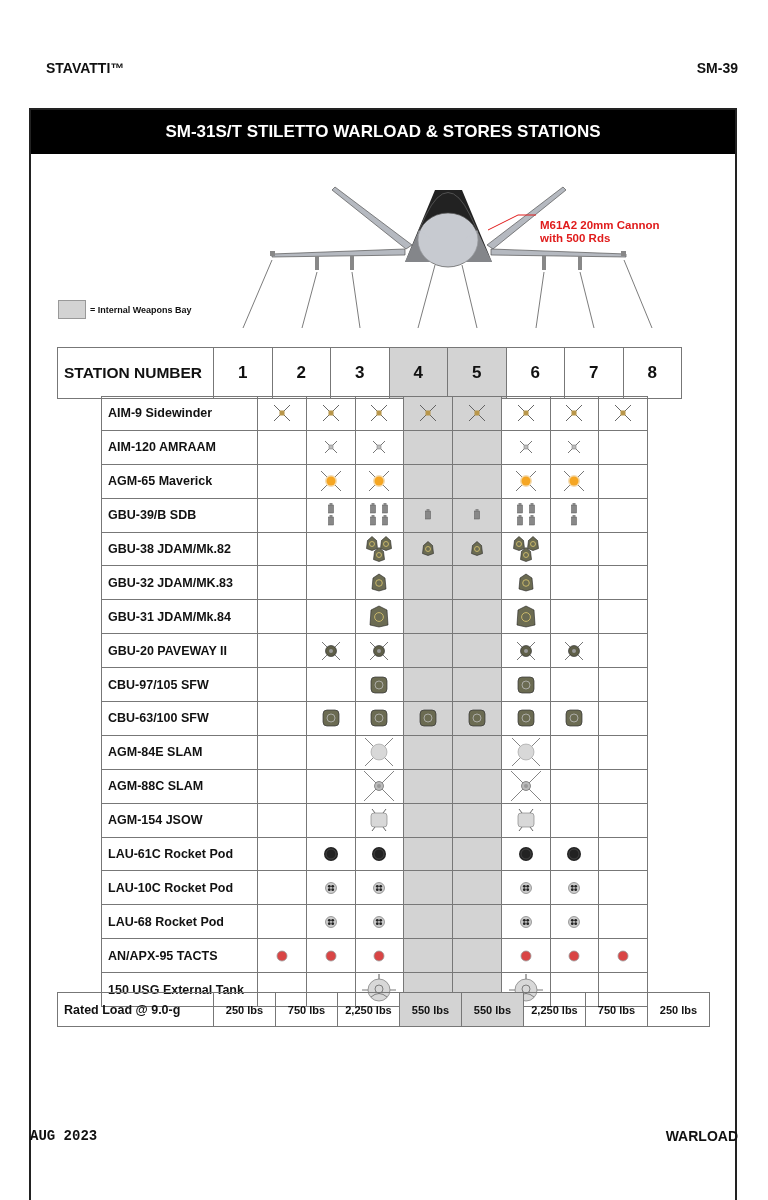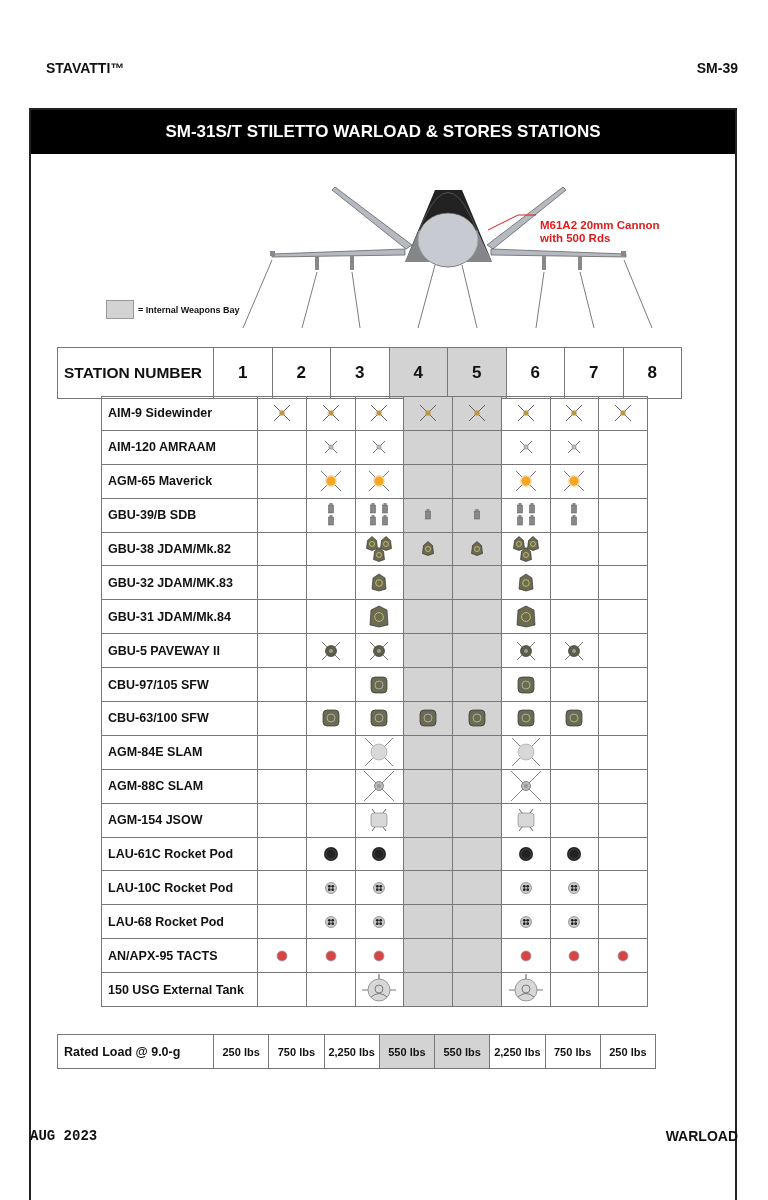--- a/index.html
+++ b/index.html
@@ -2,33 +2,33 @@
 <html><head>
 <meta charset="utf-8">
 <style>
   html,body{margin:0;padding:0;background:#fff;}
   body{width:768px;height:1200px;position:relative;font-family:"Liberation Sans",sans-serif;color:#111;overflow:hidden;}
   .hdr{position:absolute;font-weight:bold;font-size:14px;}
   #frame{position:absolute;left:29px;top:108px;width:708px;height:1150px;border:2px solid #222;box-sizing:border-box;}
   #titlebar{position:absolute;left:0;top:0;right:0;height:44px;background:#000;color:#fff;font-weight:bold;font-size:17px;text-align:center;line-height:44px;}
   #aircraft{position:absolute;left:0;top:0;}
   .cannon{position:absolute;left:540px;top:219px;color:#e01b1b;font-weight:bold;font-size:11.5px;line-height:13px;}
-  .legend{position:absolute;left:58px;top:300px;display:flex;align-items:center;font-size:9px;font-weight:bold;margin-left:48px;}
+  .legend{position:absolute;left:58px;top:300px;display:flex;align-items:center;font-size:9px;font-weight:bold;}
   .legend .swatch{width:26px;height:17px;background:#d3d3d3;border:1px solid #999;margin-right:4px;}
   table{border-collapse:collapse;position:absolute;left:57px;table-layout:fixed;}
   td{border:1px solid #777;text-align:center;padding:0;}
   td.lbl{text-align:left;padding-left:6px;font-weight:bold;}
   td.bay{background:#d3d3d3;}
   #stations{top:347px;width:625px;height:52px;border:1.5px solid #555;}
   #stations td{font-weight:bold;font-size:17px;height:32px;}
   #stations td.lbl{font-size:15.5px;}
   #weapons{top:396px;width:547px;border:1.5px solid #555;margin-left:44px;}
   #weapons td{height:32.9px;}
   #weapons td.lbl{font-size:12.5px;}
-  #rated{top:1034px;width:599px;border:1.5px solid #555;}
+  #rated{top:992px;width:653px;border:1.5px solid #555;}
   #rated td{height:33px;font-weight:bold;font-size:11px;}
   #rated td.lbl{font-size:12.5px;}
   .ic{display:inline-block;vertical-align:middle;}
 </style>
 </head>
 <body>
 
 <div class="hdr" style="left:30px;top:60px;margin-left:16px;">STAVATTI™</div>
 <div class="hdr" style="right:30px;top:60px;">SM-39</div>
 
@@ -358,21 +358,21 @@
         <td class="bay"></td>
         <td class="bay"></td>
         <td><svg width="36" height="32" viewBox="-18 -16 36 32" class="ic">
             <polygon points="0,-11 8,-7 9,8 0,10 -9,8 -8,-7" fill="#6b6b52" stroke="#222" stroke-width="0.6"></polygon>
             <circle r="4.4" fill="none" stroke="#c9b86a" stroke-width="1"></circle>
           </svg></td>
         <td></td>
         <td></td>
       </tr>
       <tr>
-        <td class="lbl">GBU-5 PAVEWAY II</td>
+        <td class="lbl">GBU-20 PAVEWAY II</td>
         <td></td>
         <td><svg width="36" height="32" viewBox="-18 -16 36 32" class="ic">
             <line x1="-9" y1="-9" x2="9" y2="9" stroke="#666" stroke-width="0.9"></line>
             <line x1="9" y1="-9" x2="-9" y2="9" stroke="#666" stroke-width="0.9"></line>
             <circle r="5.5" fill="#5e5e48" stroke="#222" stroke-width="0.6"></circle>
             <circle r="2" fill="#999"></circle>
           </svg></td>
         <td><svg width="36" height="32" viewBox="-18 -16 36 32" class="ic">
             <line x1="-9" y1="-9" x2="9" y2="9" stroke="#666" stroke-width="0.9"></line>
             <line x1="9" y1="-9" x2="-9" y2="9" stroke="#666" stroke-width="0.9"></line>

